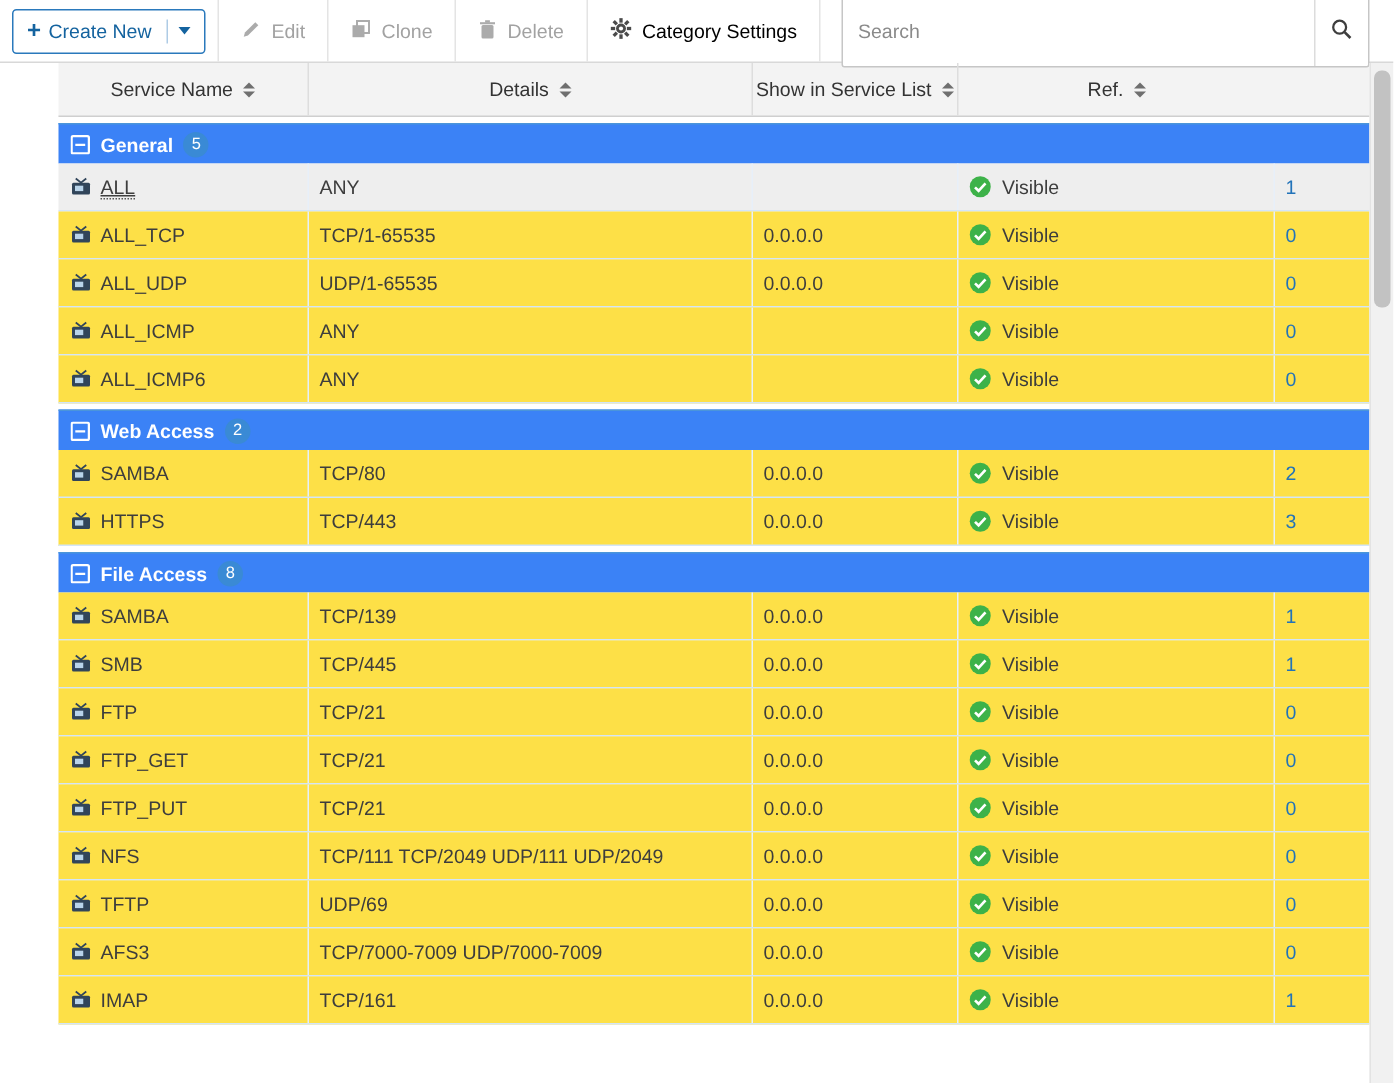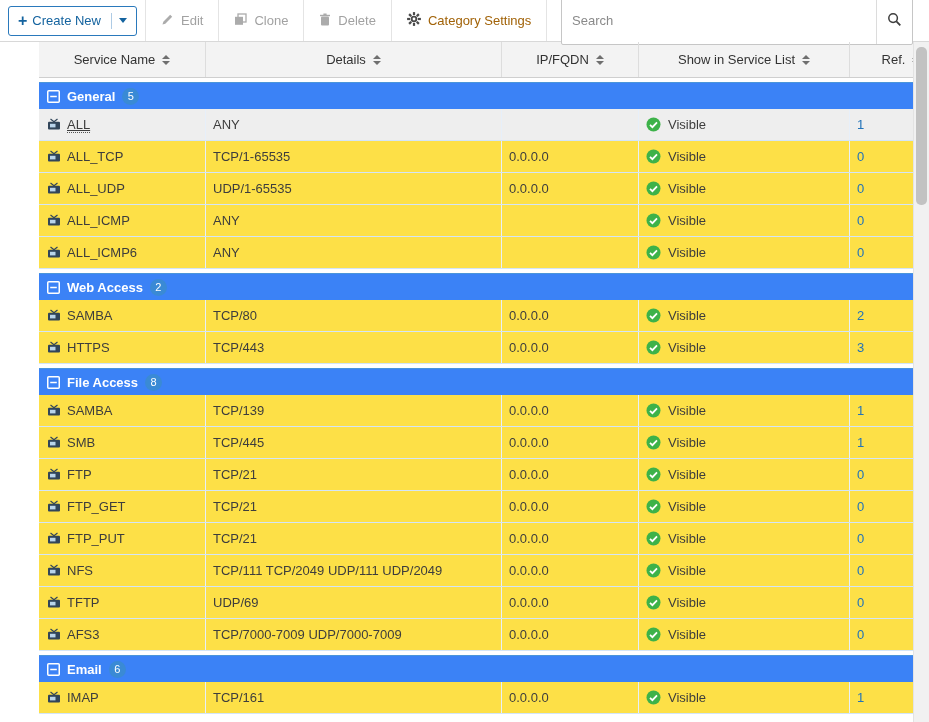--- a/index.html
+++ b/index.html
@@ -43,21 +43,21 @@
   .btn-create .plus { font-weight: bold; font-size: 16px; line-height: 1; }
   .create-divider { width: 1px; height: 16px; background: #aecbe5; margin: 0 2px 0 5px; }
   .caret {
     width: 0; height: 0;
     border-left: 4px solid transparent;
     border-right: 4px solid transparent;
     border-top: 5px solid #14639f;
   }
   .tb-sep { width: 1px; background: #e4e4e4; }
   .btn-gray { color: #a2a2a2; cursor: default; }
-  .btn-dark { color: #a16207; align-items: center; }
+  .btn-dark { color: #000000; align-items: center; }
   .tb-space { width: 8px; }
 
   .search {
     margin-left: auto;
     align-self: center;
     margin-right: 16px;
     width: 352px;
     height: 48px;
     border: 1px solid #c6c6c6;
     border-radius: 2px;
@@ -275,27 +275,20 @@
         </span>
     </div>
     <div class="th">
       <span>Details</span>
       <span class="sort">
           <i class="up"></i>
           <i class="down"></i>
         </span>
     </div>
     <div class="th">
-      <span>IP/FQDN</span>
-      <span class="sort">
-          <i class="up"></i>
-          <i class="down"></i>
-        </span>
-    </div>
-    <div class="th">
       <span>Show in Service List</span>
       <span class="sort">
           <i class="up"></i>
           <i class="down"></i>
         </span>
     </div>
     <div class="th">
       <span>Ref.</span>
       <span class="sort">
           <i class="up"></i>
@@ -717,30 +710,20 @@
           <circle cx="7.5" cy="7.5" r="7" fill="#3db249"></circle>
           <path d="M4 7.9 L6.4 10.2 L11 5.3" stroke="#fff" stroke-width="1.8" fill="none"></path>
         </svg>
       </span>
       <span>Visible</span>
     </div>
     <div class="cell">
       <a class="ref-link">0</a>
     </div>
   </div>
-      <div class="cat">
-    <span class="cat-ico">
-      <svg width="13" height="13" viewBox="0 0 13 13">
-        <rect x="0.75" y="0.75" width="11.5" height="11.5" rx="1" fill="none" stroke="#fff" stroke-width="1.5"></rect>
-        <line x1="3.2" y1="6.5" x2="9.8" y2="6.5" stroke="#fff" stroke-width="1.5"></line>
-      </svg>
-    </span>
-    <span class="cat-name">Email</span>
-    <span class="cat-count">6</span>
-  </div>
       <div class="row">
     <div class="cell c-name">
       <span class="svc-ico">
         <svg width="14" height="14" viewBox="0 0 14 14">
           <path d="M3.5 1 L7 3.8 L10.5 1" stroke="#31455a" stroke-width="1.2" fill="none"></path>
           <rect x="1" y="3.8" width="12" height="7.8" rx="1" fill="#31455a"></rect>
           <rect x="3" y="5.8" width="5.5" height="3.6" fill="#b9d4ea"></rect>
         </svg>
       </span>
       <span class="svc-name">IMAP</span>

